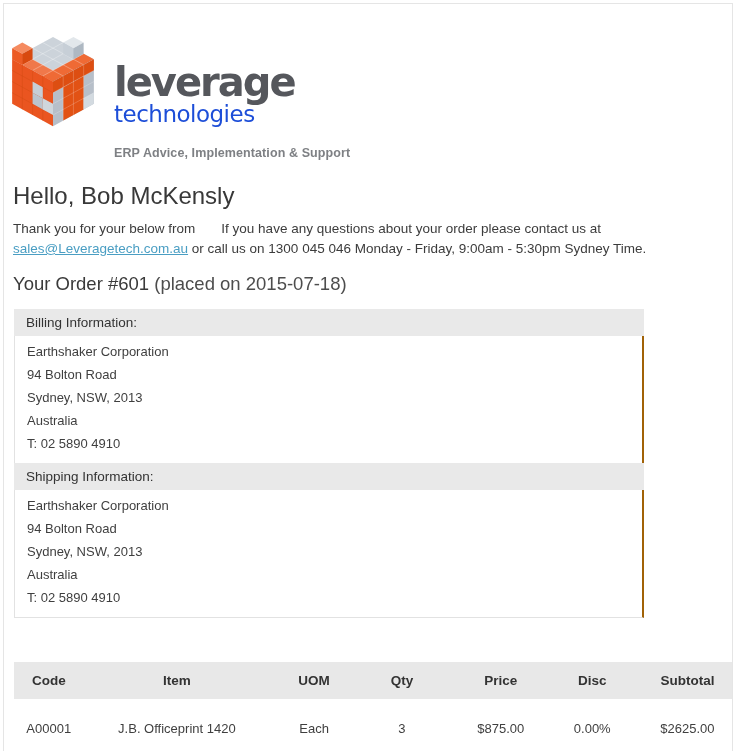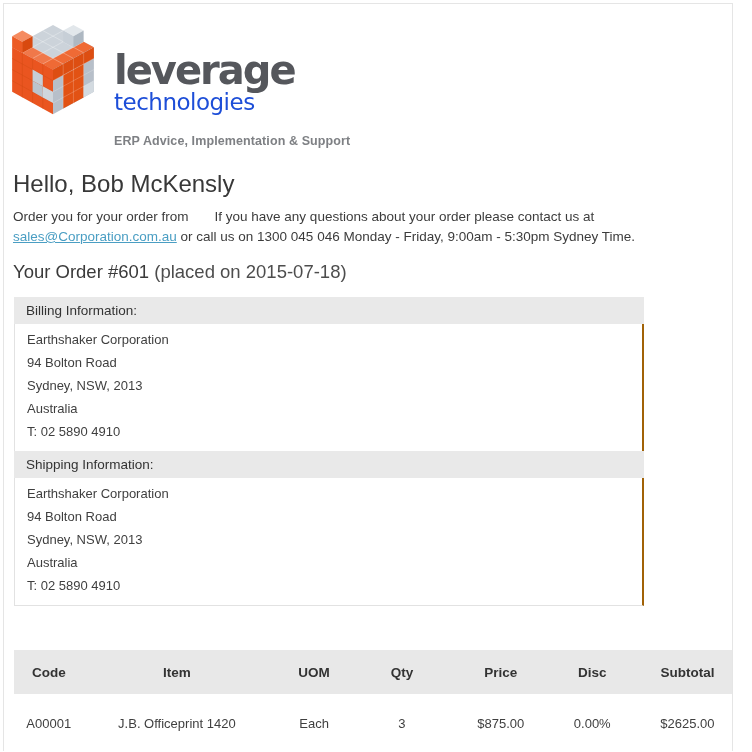--- a/index.html
+++ b/index.html
@@ -5,21 +5,21 @@
   * { margin: 0; padding: 0; box-sizing: border-box; }
   html, body { width: 752px; height: 752px; background: #ffffff; overflow: hidden; }
   body { font-family: "Liberation Sans", sans-serif; color: #3e3e3e; }
 
   .frame {
     margin: 3px 19px 0 3px;
     border: 1px solid #e5e5e5;
     border-bottom: none;
     height: 748px;
     background: #fff;
-    padding-top: 8px;
+    padding-top: 20px;
     overflow: hidden;
   }
 
   
   .brand-row { display: flex; align-items: flex-start; padding-left: 6px; }
   .logo-svg { width: 86px; height: 104px; display: block; }
   .wordmark-col { margin-left: 18px; margin-top: 38px; }
   .wordmark {
     font-family: "DejaVu Sans", sans-serif;
     font-size: 40px; line-height: 40px; font-weight: bold;
@@ -59,21 +59,21 @@
     border-left: 1px solid #e2e2e2; border-right: 2px solid #a16207;
     background: #fff; padding: 9px 12px 12px 12px;
   }
   .box-body.last { border-bottom: 1px solid #e2e2e2; }
   .addr-line { font-size: 13px; line-height: 14px; color: #3f3f3f; margin-bottom: 9px; }
   .addr-line:last-child { margin-bottom: 0; }
 
   
   .items-table { margin: 44px 0 0 10px; width: 732px; border-collapse: collapse; }
   .items-table th {
-    background: #e8e8e8; height: 44px; font-size: 13.5px;
+    background: #e8e8e8; height: 37px; font-size: 13.5px;
     font-weight: bold; color: #333; text-align: center; vertical-align: middle;
   }
   .items-table td {
     background: #fff; height: 58px; font-size: 13px;
     color: #3f3f3f; text-align: center; vertical-align: middle;
   }
   .partial-row { margin-left: 10px; width: 732px; height: 9px; background: #f1f1f1; }
 
   .col-code { width: 9.5%; } .col-item { width: 25.5%; } .col-uom { width: 12%; }
   .col-qty { width: 12%; } .col-price { width: 15%; } .col-disc { width: 10%; }
@@ -139,23 +139,23 @@
     <div class="wordmark-col">
       <div class="wordmark">leverage</div>
       <div class="wordmark-sub">technologies</div>
       <div class="tagline">ERP Advice, Implementation &amp; Support</div>
     </div>
   </div>
 
   <div class="greeting">Hello, Bob McKensly</div>
 
   <div class="intro">
-    <span>Order you for your order from</span><span class="gap"></span><span>If you have any questions about your order please contact us at</span>
+    <span>Thank you for your below from</span><span class="gap"></span><span>If you have any questions about your order please contact us at</span>
     <br>
-    <a class="email-link">sales@Corporation.com.au</a><span> or call us on 1300 045 046 Monday - Friday, 9:00am - 5:30pm Sydney Time.</span>
+    <a class="email-link">sales@Leveragetech.com.au</a><span> or call us on 1300 045 046 Monday - Friday, 9:00am - 5:30pm Sydney Time.</span>
     <br>
   </div>
 
   <div class="order-heading">
     <span class="order-title">Your Order #601</span>
     <span class="order-placed">(placed on 2015-07-18)</span>
   </div>
 
   <div class="info-boxes">
     <div>

